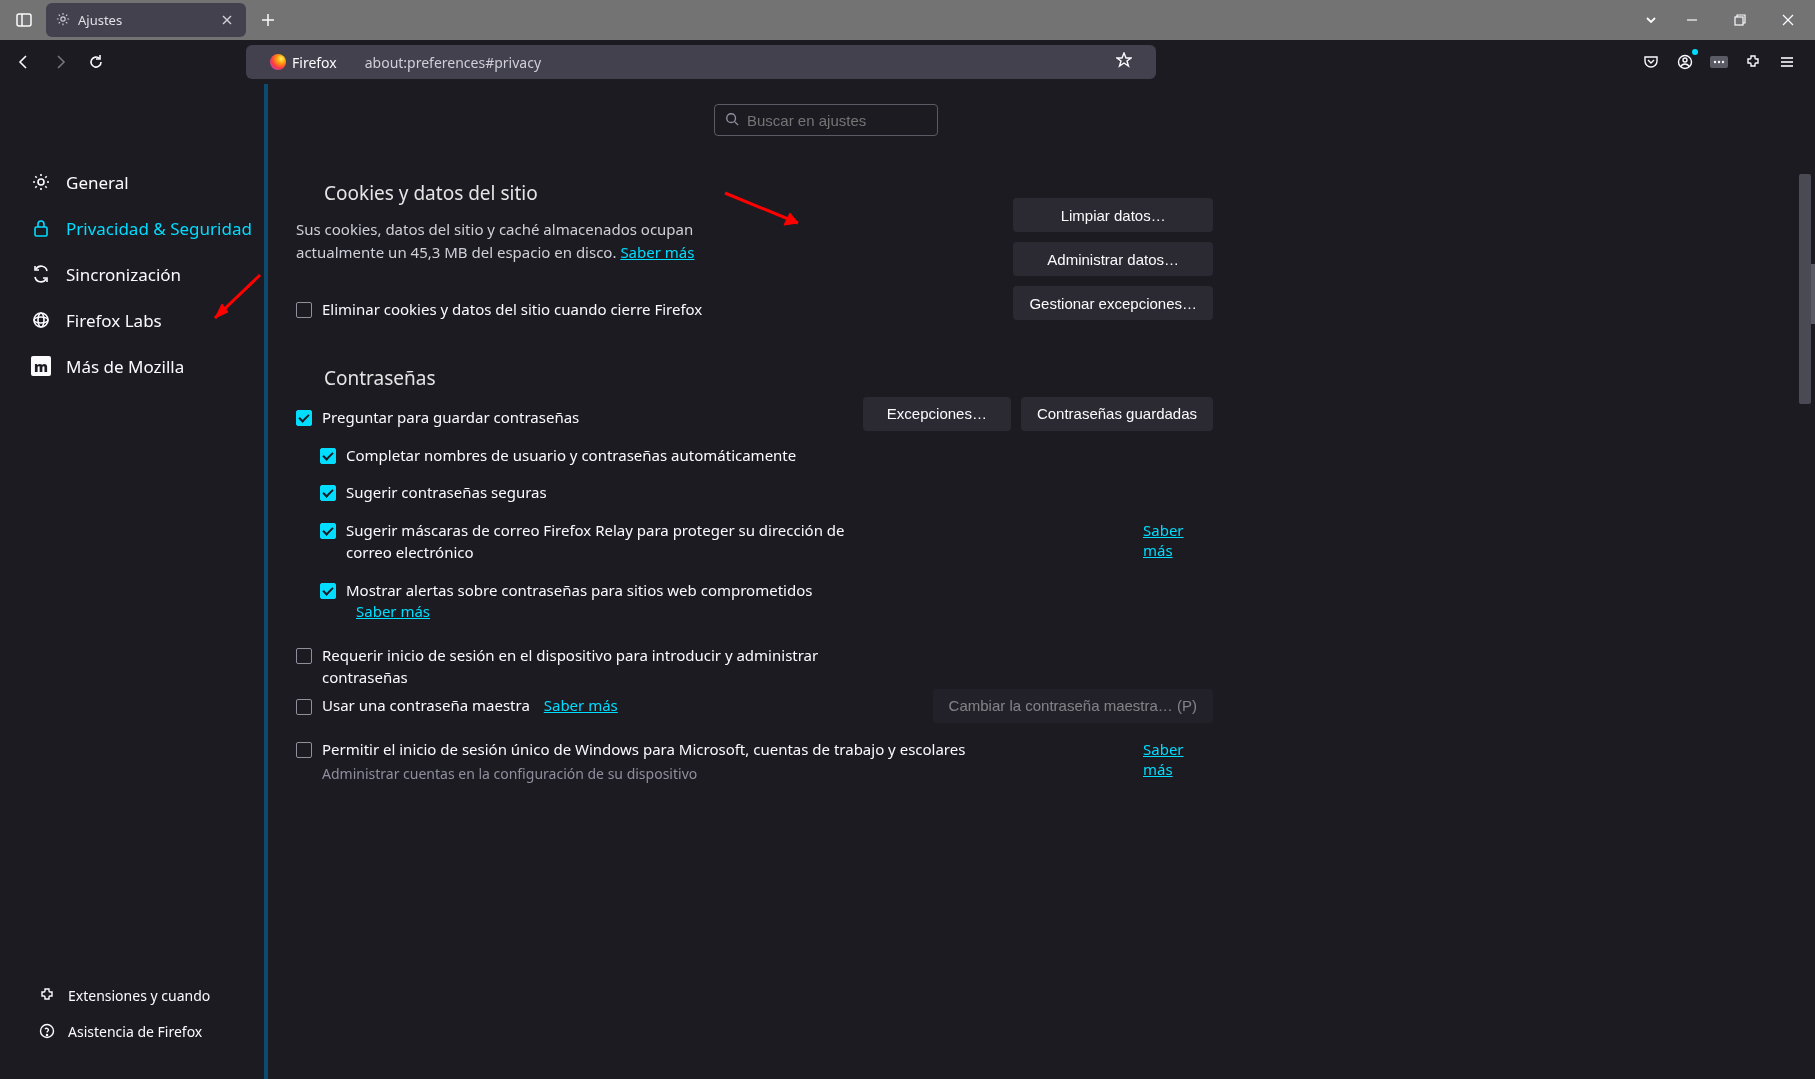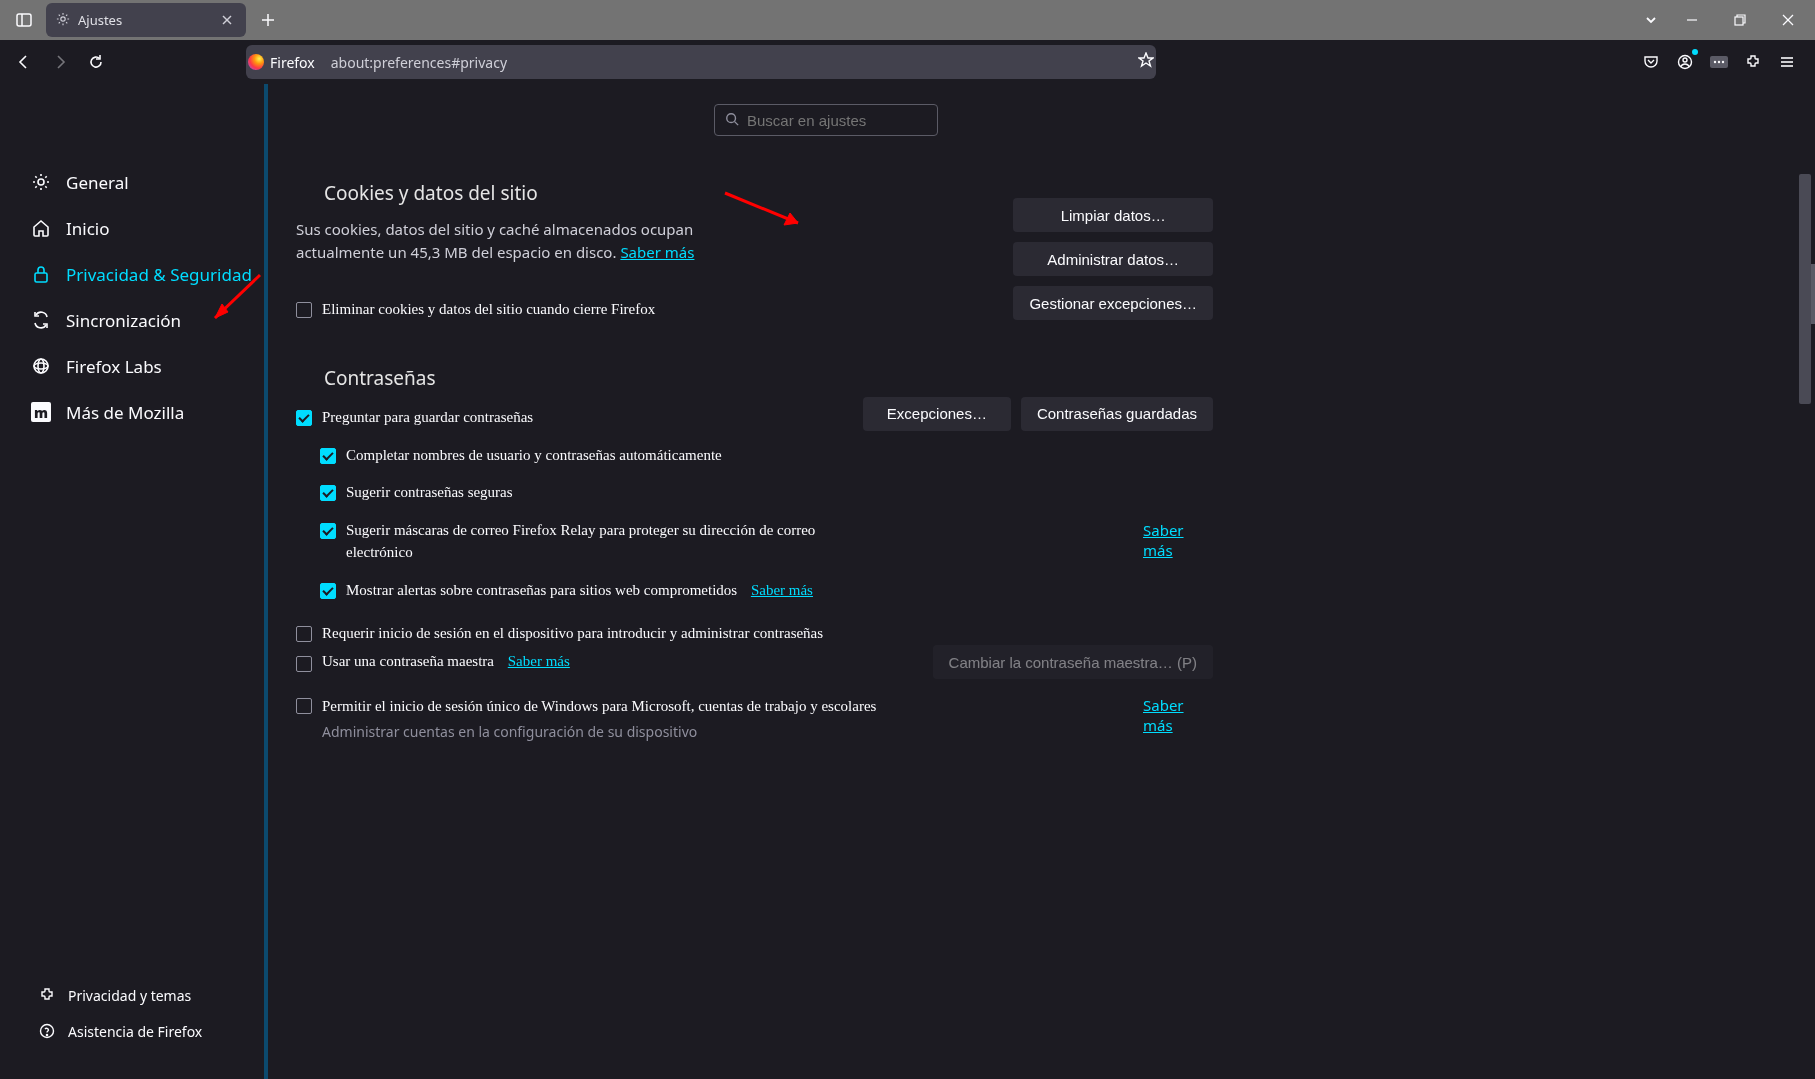--- a/index.html
+++ b/index.html
@@ -68,22 +68,22 @@
 }
 .nav-btn.disabled { opacity: 0.4; }
 .urlbar {
   flex: 1;
   max-width: 910px;
   height: 34px;
   background: #42414d;
   border-radius: 6px;
   display: flex;
   align-items: center;
-  padding: 0 2px;
-  gap: 8px;
+  padding: 0 24px;
+  gap: 20px;
   margin-left: 130px;
 }
 .urlbar-identity {
   display: flex;
   align-items: center;
   gap: 6px;
   padding-right: 8px;
 }
 .urlbar-identity-text { font-size: 14px; color: #fbfbfe; }
 .urlbar-input { flex: 1; font-size: 14px; color: #cfcfd8; }
@@ -224,21 +224,20 @@
   border: solid #1c1b22;
   border-width: 0 2px 2px 0;
   transform: rotate(45deg);
   margin-top: -2px;
 }
 .cb-label {
   font-size: 15px;
   color: #fbfbfe;
   line-height: 1.45;
   max-width: 520px;
-  font-family: Liberation Serif, serif;
 }
 .cb-sublabel {
   font-size: 14px;
   color: #8f8f9d;
   margin-top: 4px;
 }
 .cb-link-right {
   margin-left: auto;
   margin-right: 20px;
   font-size: 15px;
@@ -441,28 +440,20 @@
     <div class="sidebar-list">
       <div class="sidebar-item">
         <span class="icon-slot">
           <svg width="20" height="20" viewBox="0 0 20 20" fill="none" stroke="currentColor" stroke-width="1.6">
               <circle cx="10" cy="10" r="3"></circle>
               <path d="M10 2v2M10 16v2M18 10h-2M4 10H2M15.7 4.3l-1.4 1.4M5.7 14.3l-1.4 1.4M15.7 15.7l-1.4-1.4M5.7 5.7L4.3 4.3"></path>
             </svg>
         </span>
         <span>General</span>
       </div>
-      <div class="sidebar-item">
-        <span class="icon-slot">
-          <svg width="20" height="20" viewBox="0 0 20 20" fill="none" stroke="currentColor" stroke-width="1.6">
-              <path d="M3 9l7-6 7 6v8a1 1 0 0 1-1 1h-4v-5H8v5H4a1 1 0 0 1-1-1V9z"></path>
-            </svg>
-        </span>
-        <span>Inicio</span>
-      </div>
       <div class="sidebar-item active">
         <span class="icon-slot">
           <svg width="20" height="20" viewBox="0 0 20 20" fill="none" stroke="currentColor" stroke-width="1.6">
               <rect x="4" y="9" width="12" height="9" rx="1.5"></rect>
               <path d="M7 9V6a3 3 0 0 1 6 0v3"></path>
             </svg>
         </span>
         <span>Privacidad &amp; Seguridad</span>
       </div>
       <div class="sidebar-item">
@@ -493,21 +484,21 @@
         <span>Más de Mozilla</span>
       </div>
     </div>
     <div class="sidebar-bottom">
       <div class="sidebar-item">
         <span class="icon-slot">
           <svg width="16" height="16" viewBox="0 0 16 16" stroke="currentColor" stroke-width="1.4" fill="none">
               <path d="M6 2h4v2a1 1 0 0 0 1 1h2v4h-2a1 1 0 0 0-1 1v2H6v-2a1 1 0 0 0-1-1H3V5h2a1 1 0 0 0 1-1V2z"></path>
             </svg>
         </span>
-        <span>Privacidad y temas</span>
+        <span>Extensiones y cuando</span>
       </div>
       <div class="sidebar-item">
         <span class="icon-slot">
           <svg width="16" height="16" viewBox="0 0 16 16" stroke="currentColor" stroke-width="1.4" fill="none">
               <circle cx="8" cy="8" r="6.5"></circle>
               <path d="M6 6a2 2 0 0 1 3.5 1c0 1-1.5 1.2-1.5 2.5"></path>
               <circle cx="8" cy="12" r="0.6" fill="currentColor"></circle>
             </svg>
         </span>
         <span>Asistencia de Firefox</span>

